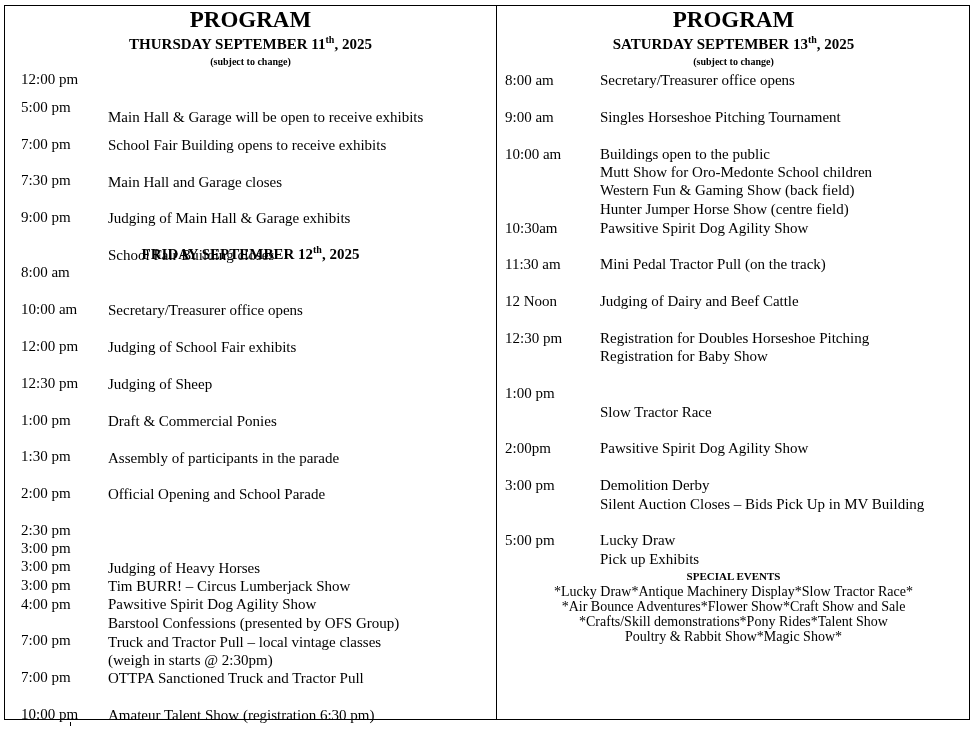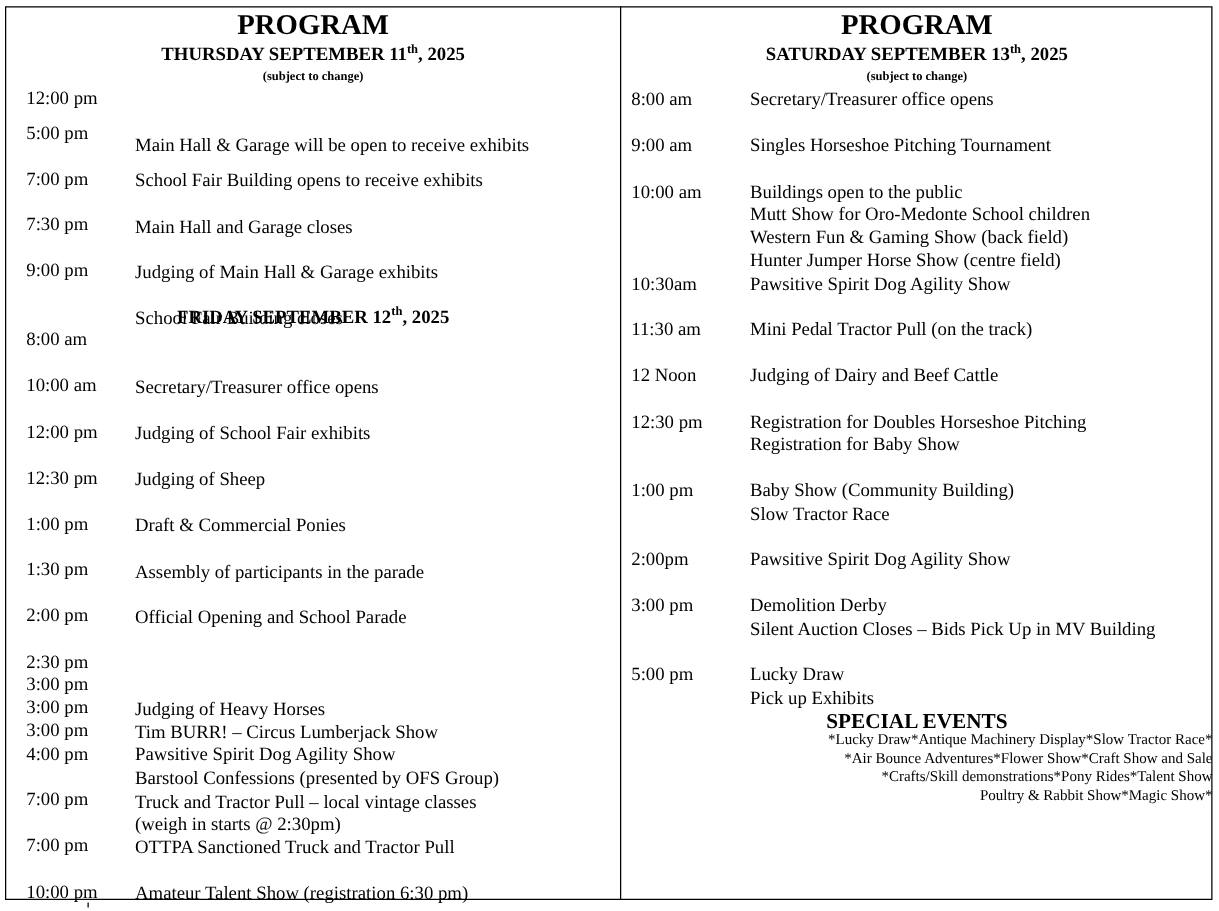--- a/index.html
+++ b/index.html
@@ -18,23 +18,23 @@
   .day sup { font-size: 10px; vertical-align: super; line-height: 0; }
   .subject { position: absolute; left: 0; right: 0; text-align: center; font-weight: bold;
              font-size: 10px; line-height: 18px; }
   .line { position: absolute; font-size: 15px; line-height: 18px; white-space: nowrap; }
   .time { position: absolute; font-size: 15px; line-height: 18px; white-space: nowrap; }
   .left .time { left: 8px; margin-left: 8px; }
   .left .line { left: 103px; margin-top: 38px; }
   .right .time { left: 8px; }
   .right .line { left: 103px; }
   .special-title { position: absolute; left: 0; right: 0; text-align: center; font-weight: bold;
-                   font-size: 17px; line-height: 17px; }
-  .special-line { position: absolute; left: 0; right: 0; text-align: right;
-                  font-size: 12px; line-height: 15px; white-space: nowrap; }
+                   font-size: 11px; line-height: 17px; }
+  .special-line { position: absolute; left: 0; right: 0; text-align: center;
+                  font-size: 14px; line-height: 15px; white-space: nowrap; }
   .tick { position: absolute; left: 70px; top: 722px; width: 1px; height: 4px; background: #000; }
 </style>
 </head>
 <body>
 
 <div class="frame"></div>
 <div class="divider"></div>
 <div class="tick"></div>
 
 <div class="col left">
@@ -129,21 +129,20 @@
   <div class="line" style="top:255px">Mini Pedal Tractor Pull (on the track)</div>
 
   <div class="time" style="top:292px">12 Noon</div>
   <div class="line" style="top:292px">Judging of Dairy and Beef Cattle</div>
 
   <div class="time" style="top:329px">12:30 pm</div>
   <div class="line" style="top:329px">Registration for Doubles Horseshoe Pitching</div>
   <div class="line" style="top:347px">Registration for Baby Show</div>
 
   <div class="time" style="top:384px">1:00 pm</div>
-  <div class="line" style="top:384px">Baby Show (Community Building)</div>
   <div class="line" style="top:403px">Slow Tractor Race</div>
 
   <div class="time" style="top:439px">2:00pm</div>
   <div class="line" style="top:439px">Pawsitive Spirit Dog Agility Show</div>
 
   <div class="time" style="top:476px">3:00 pm</div>
   <div class="line" style="top:476px">Demolition Derby</div>
   <div class="line" style="top:495px">Silent Auction Closes – Bids Pick Up in MV Building</div>
 
   <div class="time" style="top:531px">5:00 pm</div>

